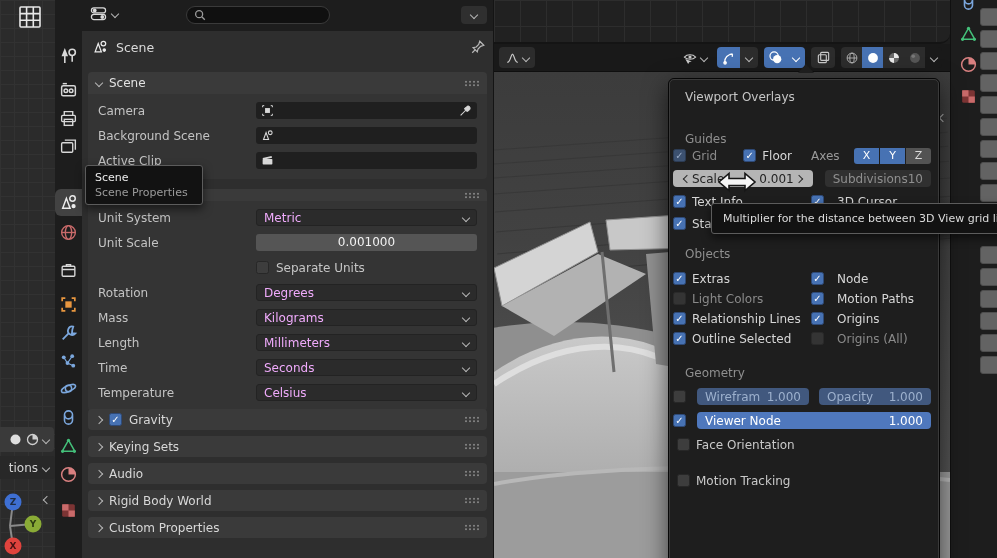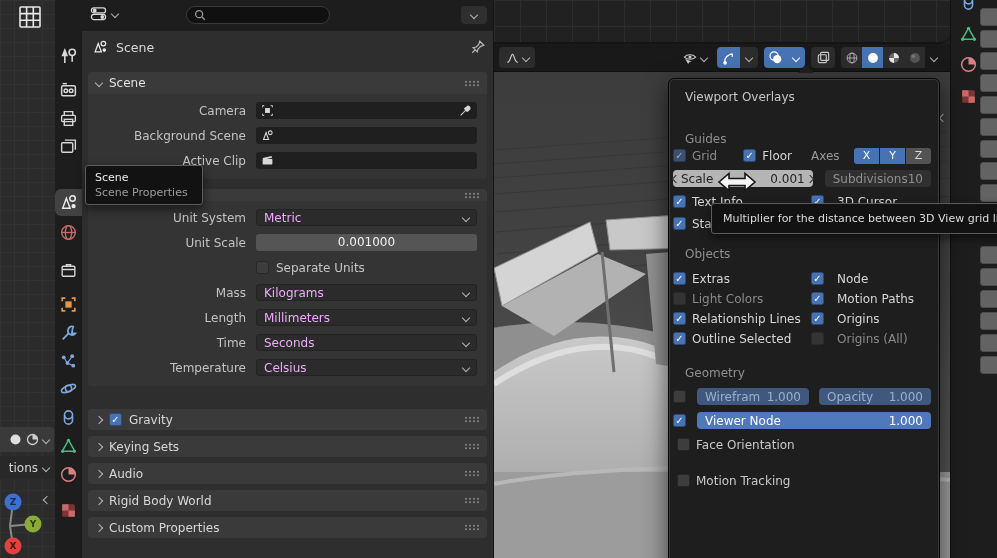--- a/index.html
+++ b/index.html
@@ -41,21 +41,21 @@
   .ptab{position:absolute;left:4px;width:19px;height:19px;}
   #ptab-active-bg{position:absolute;left:0;top:158px;width:27px;height:27px;background:#424242;border-radius:6px 0 0 6px;}
   #pmain{position:absolute;left:27px;top:31px;width:411px;height:527px;background:#2e2e2e;}
 
   .panel{position:absolute;left:6px;width:399px;border-radius:4px;overflow:hidden;}
   .panel-h{height:22px;background:#3a3a3a;display:flex;align-items:center;gap:7px;padding:0 8px;color:#e2e2e2;}
   .panel-h .grip{margin-left:auto;}
   .panel-b{background:#343434;padding:8px 10px 10px 10px;}
   .frow{display:flex;align-items:center;height:17px;margin-bottom:8px;}
   .frow:last-child{margin-bottom:0;}
-  .flabel{width:148px;text-align:right;padding-right:10px;color:#c3c3c3;flex:none;}
+  .flabel{width:148px;text-align:left;padding-right:10px;color:#c3c3c3;flex:none;}
   .field{flex:1;display:flex;align-items:center;height:17px;background:#1f1f1f;border-radius:3px;padding:0 5px;gap:5px;}
   .dd{flex:1;display:flex;align-items:center;height:17px;background:#2b2b2b;border:1px solid #232323;border-radius:3px;padding:0 7px;color:#f0abfc;box-sizing:border-box;}
   .dd .ch{margin-left:auto;}
   .num{flex:1;height:17px;background:#555;border-radius:3px;color:#f2f2f2;text-align:center;line-height:17px;}
   .cpanel{height:21px;background:#3a3a3a;border-radius:4px;display:flex;align-items:center;gap:7px;padding:0 8px;color:#d8d8d8;margin-bottom:6px;}
   .cpanel .grip{margin-left:auto;}
 
   
   .tip{background:#121212;border:1px solid #5c5c5c;border-radius:3px;box-shadow:0 4px 10px rgba(0,0,0,.55);z-index:8;}
   #tip1{left:85px;top:165px;width:118px;padding:4px 9px;box-sizing:border-box;}
@@ -81,21 +81,21 @@
   
   #pop{left:668px;top:78px;width:272px;height:540px;background:#1e1e1e;border:1px solid #060606;outline:1px solid #3a3a3a;outline-offset:-2px;
        border-radius:6px;box-shadow:0 8px 24px rgba(0,0,0,.6);z-index:5;box-sizing:border-box;}
   .ptitle{position:absolute;left:16px;color:#c6c6c6;}
   .sect{position:absolute;left:16px;color:#8f8f8f;}
   .prow{position:absolute;left:4px;right:8px;height:17px;display:flex;align-items:center;}
   .lab{color:#d6d6d6;margin-left:6px;}
   .lab.dim{color:#8a8a8a;}
   .seg3{display:flex;gap:1px;border-radius:3px;overflow:hidden;margin-left:auto;}
   .seg3 .ax{width:25px;height:16px;display:flex;align-items:center;justify-content:center;color:#fff;font-size:11px;}
-  .slider-light{display:flex;align-items:center;height:17px;background:#b5b5b5;border-radius:4px;color:#232323;padding:0 0;box-sizing:border-box;gap:2px;}
+  .slider-light{display:flex;align-items:center;height:17px;background:#b5b5b5;border-radius:4px;color:#232323;padding:0 11px;box-sizing:border-box;gap:2px;}
   .slider-dark{display:flex;align-items:center;height:17px;background:#303030;border-radius:4px;color:#8f8f8f;padding:0 8px;box-sizing:border-box;}
   .slider-blue{display:flex;align-items:center;height:17px;border-radius:4px;padding:0 8px;box-sizing:border-box;}
   .slider-blue.muted{background:#41587e;color:#9cb0cd;}
   .slider-blue.bright{background:#4f78bd;color:#fff;}
   .sp{margin-left:auto;}
 
   
   #rstrip{left:950px;top:0;width:47px;height:558px;background:#1d1d1d;border-left:1px solid #101010;box-sizing:border-box;}
   .rtab{position:absolute;left:29px;width:22px;height:18px;background:#636363;border:1px solid #4e4e4e;border-radius:3px;box-sizing:border-box;}
 
@@ -353,20 +353,27 @@
           <div class="frow">
             <span class="flabel">Unit Scale</span>
             <div class="num">0.001000</div>
           </div>
           <div class="frow">
             <span class="flabel"></span>
             <div class="row" style="gap:7px;flex:1">
               <span class="cb off"></span>
               <span style="color:#c6c6c6">Separate Units</span>
             </div>
+          </div>
+          <div class="frow">
+            <span class="flabel">Rotation</span>
+            <div class="dd">
+                <span>Degrees</span>
+                <span class="ch ch-d"></span>
+              </div>
           </div>
           <div class="frow">
             <span class="flabel">Mass</span>
             <div class="dd">
                 <span>Kilograms</span>
                 <span class="ch ch-d"></span>
               </div>
           </div>
           <div class="frow">
             <span class="flabel">Length</span>

